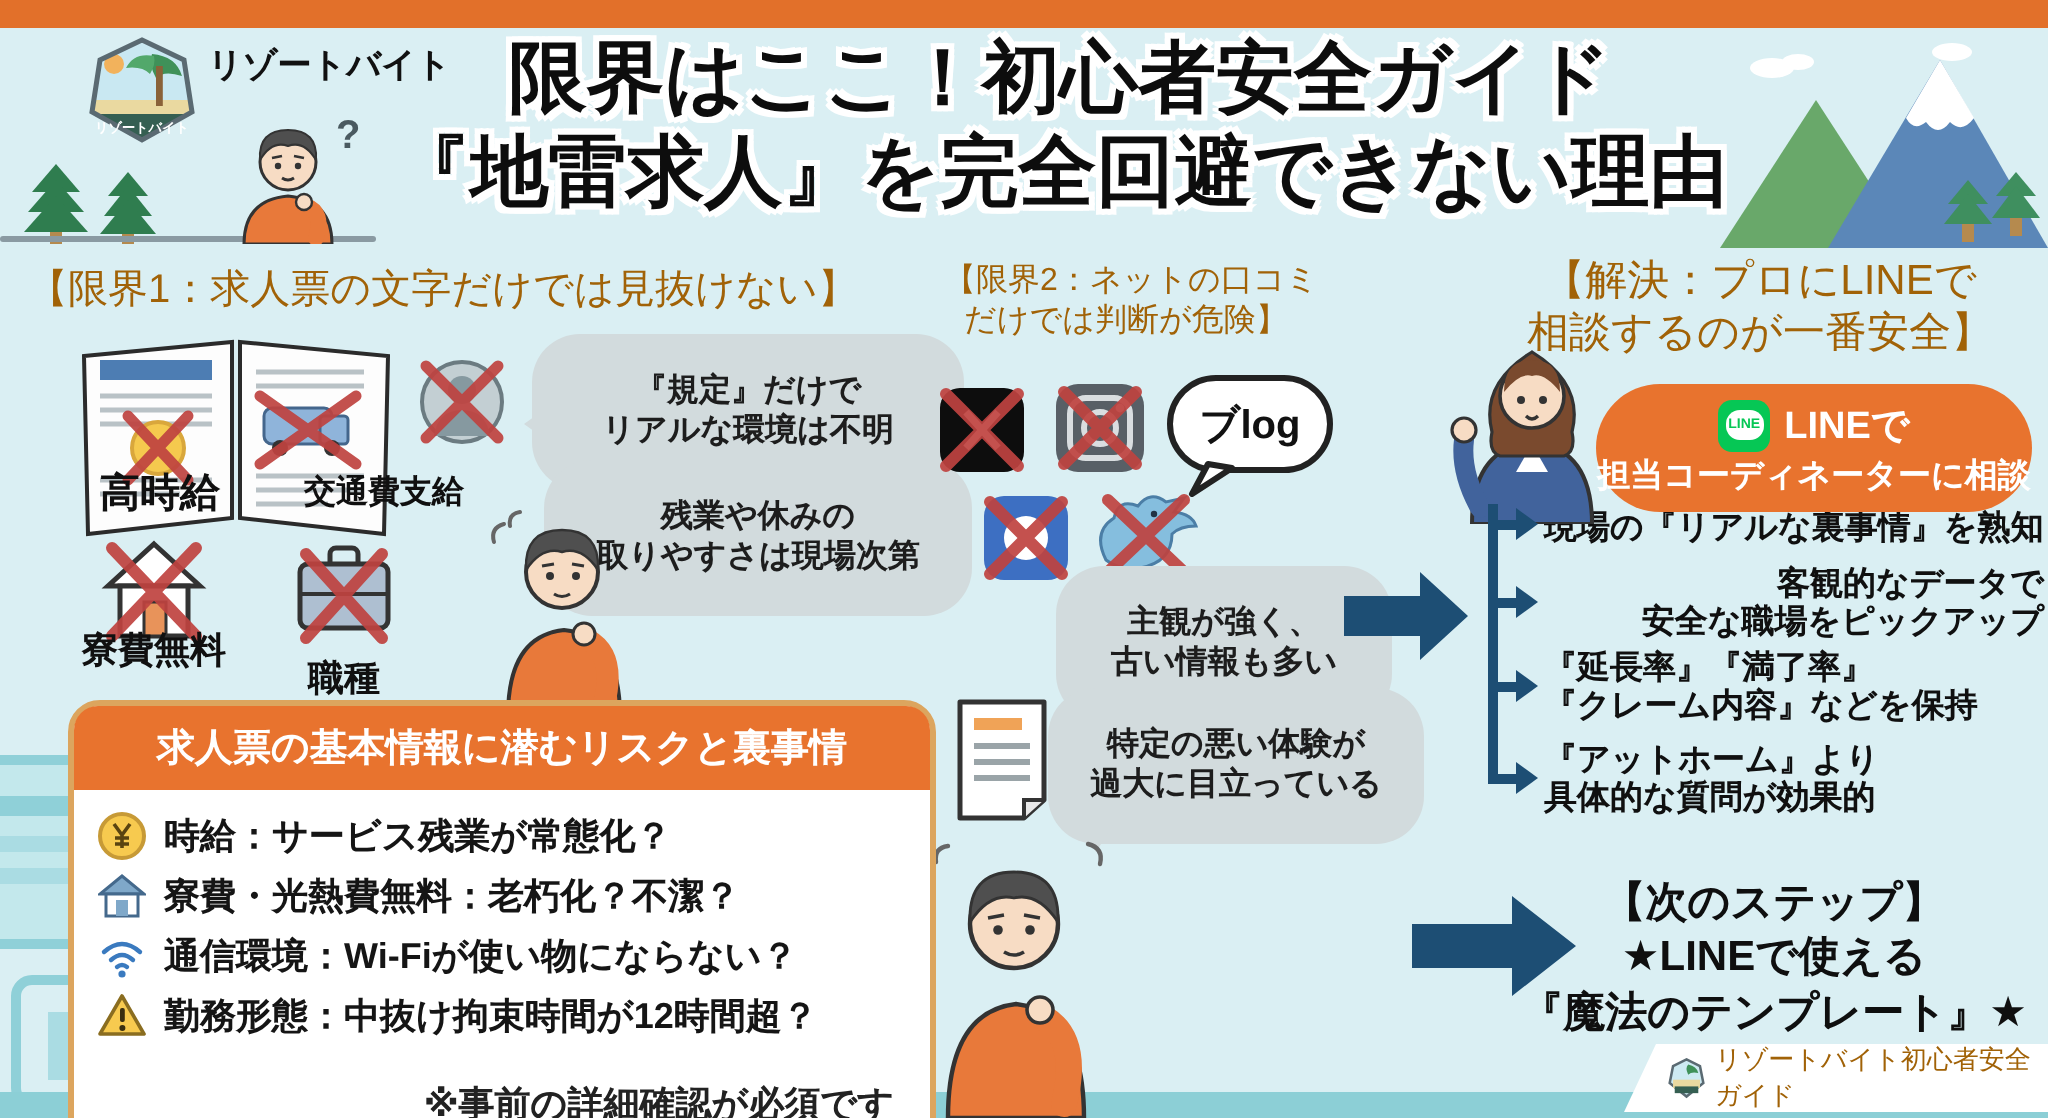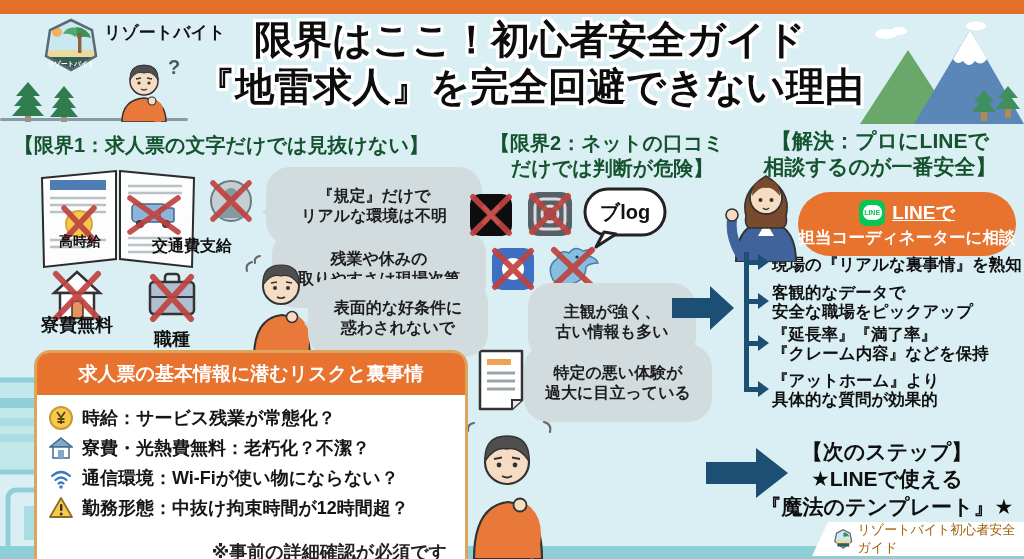--- a/index.html
+++ b/index.html
@@ -7,39 +7,39 @@
     font-family:"Liberation Sans","DejaVu Sans",sans-serif;color:#141414;}
   .abs{position:absolute;}
   .topbar{left:0;top:0;width:1024px;height:14px;background:#e2702a;}
   .bottomstrip{left:0;top:546px;width:1024px;height:13px;background:#8ccfd6;}
   .logo-text{left:104px;top:22px;font-size:17px;font-weight:900;line-height:1.25;color:#111;}
   .title{left:150px;top:17px;width:760px;text-align:center;font-weight:900;color:#0d0d0d;
     text-shadow:-3px -3px 0 #fff,3px -3px 0 #fff,-3px 3px 0 #fff,3px 3px 0 #fff,0 -3px 0 #fff,0 3px 0 #fff,-3px 0 0 #fff,3px 0 0 #fff;}
   .title .t1{font-size:39px;line-height:1.2;}
   .title .t2{font-size:39px;line-height:1.2;}
   .groundline{left:0;top:118px;width:188px;height:3px;background:#8a9aa2;border-radius:2px;}
-  .sec-head{font-weight:700;color:#14532d;line-height:1.25;}
+  .sec-head{font-weight:400;color:#a16207;line-height:1.25;}
   .h1{left:14px;top:133px;width:450px;font-size:20px;}
-  .h2{left:482px;top:131px;width:250px;font-size:20px;text-align:center;}
+  .h2{left:472px;top:131px;width:250px;font-size:16px;}
   .h2 .l2{padding-left:10px;}
   .h3{left:740px;top:128px;width:280px;font-size:21px;text-align:center;}
   .bubble{background:#d2dbdd;border-radius:24px;padding:19px 10px;font-weight:800;font-size:16px;
     line-height:1.25;text-align:center;color:#1d1d1d;white-space:pre-line;}
   .tail-l::before{content:"";position:absolute;left:-14px;top:45%;border:10px solid transparent;border-right:14px solid #d2dbdd;}
   .tail-bl::before{content:"";position:absolute;left:14px;bottom:-14px;border:10px solid transparent;border-top:16px solid #d2dbdd;}
   .label{font-weight:900;color:#101010;text-align:center;}
   .riskbox{left:34px;top:350px;width:428px;background:#fff;border:3px solid #dca55e;border-radius:16px;z-index:3;}
   .riskbox .rb-title{background:#e8732e;border-radius:12px 12px 0 0;color:#fff;font-weight:900;font-size:19px;
     text-align:center;padding:8px 4px;}
   .riskbox .rb-body{padding:8px 12px 6px 12px;}
   .rb-row{display:flex;align-items:center;gap:9px;font-weight:900;font-size:18px;color:#151515;padding:3px 0;}
   .rb-note{text-align:right;font-weight:800;font-size:18px;padding:1px 6px 4px 0;color:#222;margin-top:16px;}
   .linebtn{left:798px;top:192px;width:218px;height:64px;background:#e8732e;border-radius:32px;color:#fff;
     display:flex;flex-direction:column;align-items:center;justify-content:center;font-weight:900;cursor:pointer;z-index:3;}
-  .linebtn .r1{display:flex;align-items:center;gap:7px;font-size:19px;text-decoration:underline;}
+  .linebtn .r1{display:flex;align-items:center;gap:7px;font-size:19px;}
   .linebtn .r2{font-size:16.5px;margin-top:1px;}
   .lineicon{width:26px;height:26px;background:#06c755;border-radius:7px;display:flex;align-items:center;justify-content:center;}
   .lineicon .blob{width:19px;height:15px;background:#fff;border-radius:7px;display:flex;align-items:center;justify-content:center;
     font-size:7px;font-weight:900;color:#06c755;letter-spacing:0;}
   .spine{left:744px;top:252px;width:5px;height:140px;background:#1d4e74;z-index:2;}
   .branch{width:15px;height:5px;background:#1d4e74;z-index:2;}
   .branch-arrow{width:0;height:0;border-left:11px solid #1d4e74;border-top:8px solid transparent;border-bottom:8px solid transparent;z-index:2;}
   .benefit{left:772px;width:250px;font-weight:900;font-size:16.5px;line-height:1.18;color:#101010;white-space:pre-line;}
   .nextstep{left:750px;top:438px;width:274px;text-align:center;font-weight:900;font-size:21px;line-height:1.3;color:#0f0f0f;}
   .footerband{left:812px;top:522px;width:212px;height:34px;background:#fff;z-index:4;
@@ -142,21 +142,21 @@
     <path d="M16,32 h56 M16,39 h56 M16,46 h56 M16,74 h56 M16,81 h40" stroke="#b9c2c6" stroke-width="2.5"></path>
     <circle cx="45" cy="58" r="13" fill="#f5c94e" stroke="#d9a73c" stroke-width="2"></circle>
     <path d="M30,42 L60,74 M60,42 L30,74" stroke="#bf4340" stroke-width="5.5" stroke-linecap="round" opacity="0.92"></path>
     <path d="M94,20 h54 M94,27 h54 M94,72 h54 M94,79 h54 M94,86 h36" stroke="#b9c2c6" stroke-width="2.5"></path>
     <rect x="98" y="38" width="34" height="18" rx="4" fill="#8fb4da" stroke="#44668c" stroke-width="1.5"></rect>
     <rect x="126" y="42" width="14" height="14" rx="2" fill="#8fb4da" stroke="#44668c" stroke-width="1.5"></rect>
     <circle cx="106" cy="58" r="4" fill="#333"></circle>
       <circle cx="132" cy="58" r="4" fill="#333"></circle>
     <path d="M96,32 L144,66 M144,32 L96,66" stroke="#bf4340" stroke-width="5.5" stroke-linecap="round" opacity="0.92"></path>
   </svg>
-  <div class="abs label" style="left:42px;top:233px;width:76px;font-size:14px;z-index:2;">高時給</div>
+  <div class="abs label" style="left:42px;top:233px;width:76px;font-size:20px;z-index:2;">高時給</div>
   <div class="abs label" style="left:120px;top:236px;width:96px;font-size:16px;z-index:2;margin-left:24px;">交通費支給</div>
 
   <svg class="abs" style="left:208px;top:178px;" width="46" height="46" viewBox="0 0 46 46">
     <circle cx="23" cy="23" r="20" fill="#c3cfd3" stroke="#6b7b81" stroke-width="2"></circle>
     <circle cx="23" cy="17" r="7" fill="#8699a0"></circle>
     <path d="M9,40 Q11,27 23,27 Q35,27 37,40 Z" fill="#8699a0"></path>
     <path d="M5,5 L41,41 M41,5 L5,41" stroke="#bf4340" stroke-width="5.5" stroke-linecap="round" opacity="0.92"></path>
   </svg>
 
   <div class="abs bubble tail-l" style="left:266px;top:167px;width:196px;">『規定』だけで
@@ -187,22 +187,20 @@
     <circle cx="51" cy="38" r="18" fill="#f7dcc4" stroke="#333" stroke-width="2"></circle>
     <path d="M33,37 Q32,17 51,17 Q70,17 69,37 Q61,25 51,28 Q41,25 33,37 Z" fill="#4f4f4f" stroke="#333" stroke-width="1.2"></path>
     <circle cx="45" cy="40" r="2" fill="#333"></circle>
       <circle cx="58" cy="40" r="2" fill="#333"></circle>
     <path d="M41,35 l6,-1 M56,34 l6,1" stroke="#333" stroke-width="1.6" fill="none"></path>
     <path d="M47,49 q4,2.5 8,0" stroke="#333" stroke-width="1.6" fill="none"></path>
     <path d="M72,104 Q78,80 64,72" stroke="#e8793a" stroke-width="11" stroke-linecap="round" fill="none"></path>
     <circle cx="62" cy="69" r="5.5" fill="#f7dcc4" stroke="#333" stroke-width="1.5"></circle>
   </svg>
 
-  <div class="abs bubble tail-l" style="left:308px;top:279px;width:160px;z-index:2;">表面的な好条件に
-惑わされないで</div>
 
   <div class="abs riskbox">
     <div class="rb-title">求人票の基本情報に潜むリスクと裏事情</div>
     <div class="rb-body">
       <div class="rb-row">
         <svg width="24" height="24" viewBox="0 0 24 24">
           <circle cx="12" cy="12" r="11" fill="#f7ca4f" stroke="#c79a36" stroke-width="2"></circle>
           <path d="M8,6 L12,11.5 L16,6 M12,11.5 V18 M8.5,13 H15.5 M8.5,16 H15.5" stroke="#5a4410" stroke-width="1.8" fill="none"></path>
         </svg>
         <span>時給：サービス残業が常態化？</span>
@@ -335,21 +333,21 @@
     <div class="r2">担当コーディネーターに相談</div>
   </div>
 
   <div class="abs spine"></div>
   <div class="abs branch" style="left:744px;top:260px;"></div>
   <div class="abs branch-arrow" style="left:758px;top:254px;"></div>
   <div class="abs benefit" style="top:255px;">現場の『リアルな裏事情』を熟知</div>
 
   <div class="abs branch" style="left:744px;top:299px;"></div>
   <div class="abs branch-arrow" style="left:758px;top:293px;"></div>
-  <div class="abs benefit" style="top:283px;">客観的なデータで
+  <div class="abs benefit" style="top:283px;text-align:right;">客観的なデータで
 安全な職場をピックアップ</div>
 
   <div class="abs branch" style="left:744px;top:341px;"></div>
   <div class="abs branch-arrow" style="left:758px;top:335px;"></div>
   <div class="abs benefit" style="top:325px;">『延長率』『満了率』
 『クレーム内容』などを保持</div>
 
   <div class="abs branch" style="left:744px;top:387px;"></div>
   <div class="abs branch-arrow" style="left:758px;top:381px;"></div>
   <div class="abs nextstep">

